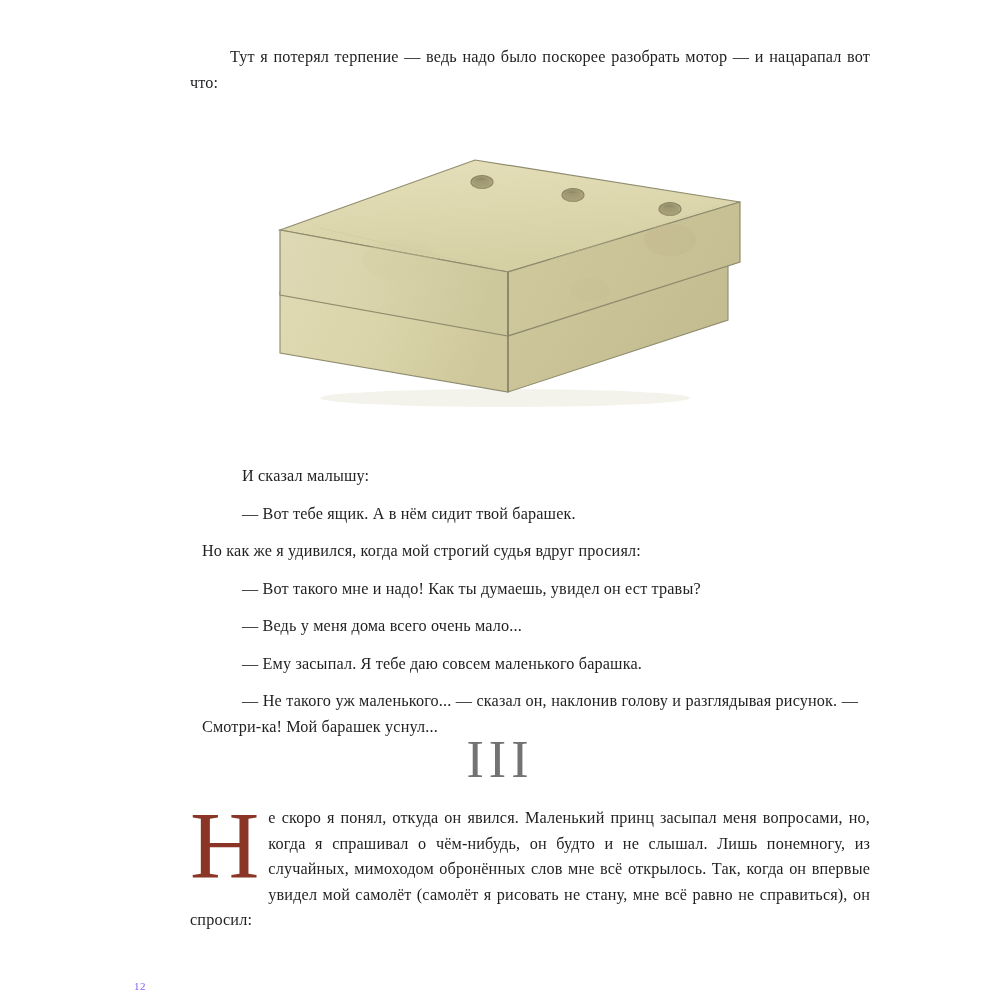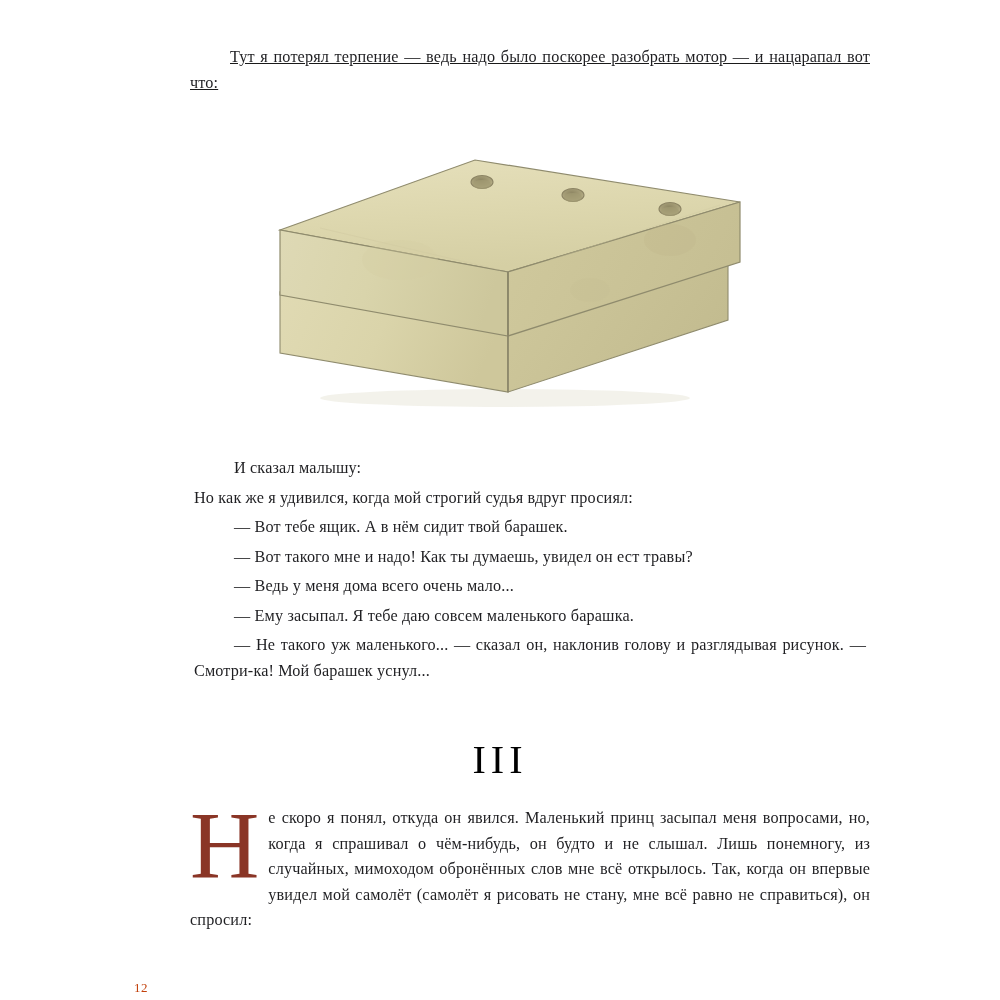--- a/index.html
+++ b/index.html
@@ -39,51 +39,50 @@
     letter-spacing: 0.15px;
     color: #1f1f22;
     margin: 0;
   }
   .para.indent { text-indent: 40px; }
   .para.noindent { text-indent: 0; }
 
   
   #top-paragraph {
     top: 45px;
-    text-decoration: underline;
   }
 
   
   .illus-wrap {
     position: absolute;
     left: 250px;
     top: 140px;
     width: 520px;
     height: 280px;
   }
   .illus-wrap svg { display: block; }
 
   
   #dialogue-block {
     top: 452px;
   }
-  #dialogue-block .para { margin: 4px; }
+  #dialogue-block .para { margin: 12px; }
 
   
   .chapter-number {
     position: absolute;
     left: 0;
     top: 738px;
     width: 1000px;
     text-align: center;
     font-family: "Liberation Serif", "DejaVu Serif", serif;
-    font-size: 40px;
+    font-size: 52px;
     line-height: 44px;
     letter-spacing: 5px;
-    color: #000000;
+    color: #737373;
     font-weight: 400;
   }
 
   
   #chapter-body {
     top: 806px;
   }
   #chapter-body .para { margin: 0; }
 
   .dropcap {
@@ -95,22 +94,22 @@
     margin: 2px 9px 0 0;
     font-weight: 400;
     letter-spacing: 0;
   }
 
   
   .folio {
     position: absolute;
     left: 134px;
     top: 980px;
-    font-size: 13px;
-    color: #c2410c;
+    font-size: 11px;
+    color: #8b5cf6;
     letter-spacing: 0.5px;
   }
 </style>
 </head>
 <body>
 
 <div class="page">
 
   <div class="textcol" id="top-paragraph">
     <p class="para indent">Тут я потерял терпение — ведь надо было поскорее разобрать мотор — и нацарапал вот что:</p>
@@ -179,22 +178,22 @@
         <ellipse cx="420" cy="71.5" rx="9" ry="4.5" fill="#a39b74" opacity="0.7"></ellipse>
       </g>
 
       <path d="M 258 132 L 258 196" stroke="#8a8568" stroke-width="1.6" fill="none"></path>
       <path d="M 258 190 L 258 252" stroke="#8a8568" stroke-width="1.4" fill="none"></path>
     </svg>
   </div>
 
   <div class="textcol" id="dialogue-block">
     <p class="para indent">И сказал малышу:</p>
+    <p class="para indent">— Вот тебе ящик. А в нём сидит твой барашек.</p>
     <p class="para noindent">Но как же я удивился, когда мой строгий судья вдруг просиял:</p>
-    <p class="para indent">— Вот тебе ящик. А в нём сидит твой барашек.</p>
     <p class="para indent">— Вот такого мне и надо! Как ты думаешь, увидел он ест травы?</p>
     <p class="para indent">— Ведь у меня дома всего очень мало...</p>
     <p class="para indent">— Ему засыпал. Я тебе даю совсем маленького барашка.</p>
     <p class="para indent">— Не такого уж маленького... — сказал он, наклонив голову и разглядывая рисунок. — Смотри-ка! Мой барашек уснул...</p>
   </div>
 
   <div class="chapter-number">III</div>
 
   <div class="textcol" id="chapter-body">
     <p class="para noindent"><span class="dropcap">Н</span><span>е скоро я понял, откуда он явился. Маленький принц засыпал меня вопросами, но, когда я спрашивал о чём-нибудь, он будто и не слышал. Лишь понемногу, из случайных, мимоходом обронённых слов мне всё открылось. Так, когда он впервые увидел мой самолёт (самолёт я рисовать не стану, мне всё равно не справиться), он спросил:</span></p>

